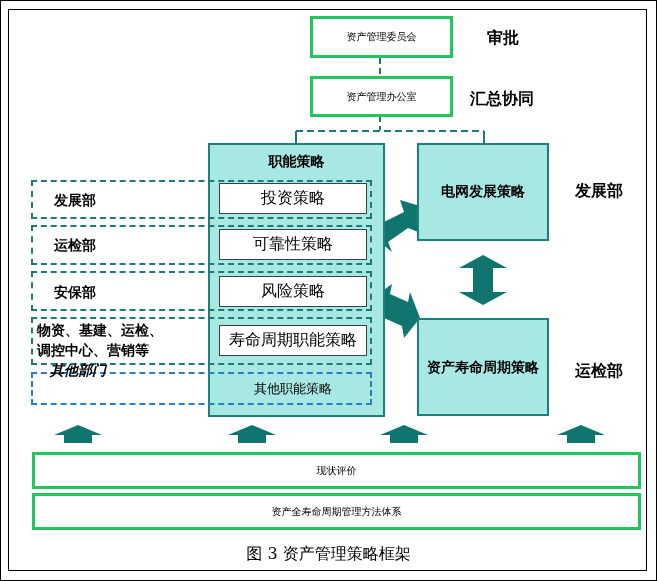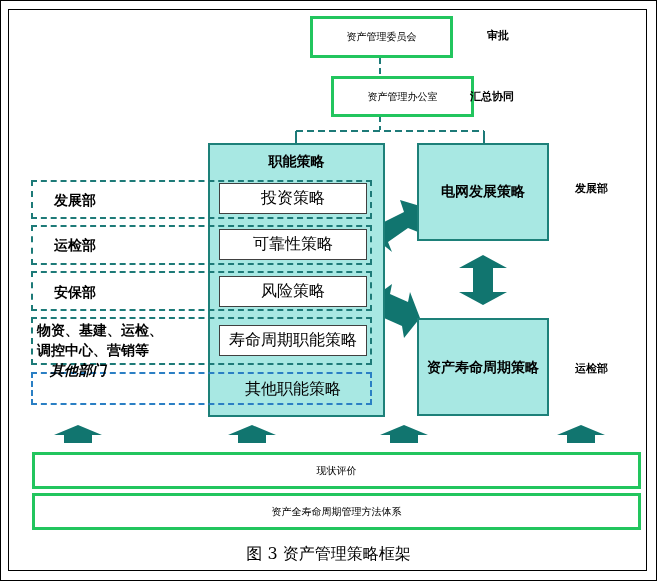--- a/index.html
+++ b/index.html
@@ -4,21 +4,21 @@
 <style>
   html, body { margin:0; padding:0; background:#fff; }
   body { width:657px; height:581px; position:relative; overflow:hidden;
          font-family: "DejaVu Sans", "Liberation Sans", sans-serif; color:#000; }
   .outer { position:absolute; left:0; top:0; width:655px; height:579px; border:1px solid #000; }
   .inner { position:absolute; left:8px; top:9px; width:637px; height:560px; border:1px solid #000; }
   .box { position:absolute; box-sizing:border-box; display:flex; align-items:center; justify-content:center; text-align:center; }
   .plain { background:#fff; border:3px solid #22c55e; font-size:10px; font-weight:normal; }
   .teal  { background:#a8e8e3; border:2px solid #1d8079; font-size:14px; font-weight:bold; }
   .inbox { background:#fff; border:1px solid #404040; font-size:16px; }
-  .lbl { position:absolute; font-size:11px; font-weight:bold; white-space:nowrap; }
+  .lbl { position:absolute; font-size:16px; font-weight:bold; white-space:nowrap; }
   .dash { position:absolute; box-sizing:border-box; border:2px dashed #1d7a78; }
   .dash.blue { border-color:#2a7fc4; }
   .deptlbl { position:absolute; font-size:14px; font-weight:bold; line-height:20px; }
   svg.overlay { position:absolute; left:0; top:0; }
   .caption { position:absolute; left:0; width:657px; top:544px; text-align:center;
              font-family:"DejaVu Serif","Liberation Serif",serif; font-size:16px; }
 </style>
 </head>
 <body>
 
@@ -44,21 +44,21 @@
     <polygon fill="#11756f" points="404,425 428,435 418,435 418,443 390,443 390,435 380,435"></polygon>
     <polygon fill="#11756f" points="581,425 605,435 595,435 595,443 567,443 567,435 557,435"></polygon>
   </g>
 </svg>
 
 <div class="box plain" style="left:310px;top:16px;width:143px;height:42px;">
   <span>资产管理委员会</span>
 </div>
 <div class="lbl" style="left:487px;top:28px;">审批</div>
 
-<div class="box plain" style="left:310px;top:76px;width:143px;height:41px;margin-left:21px;">
+<div class="box plain" style="left:310px;top:76px;width:143px;height:41px;">
   <span>资产管理办公室</span>
 </div>
 <div class="lbl" style="left:470px;top:89px;">汇总协同</div>
 
 <div class="box teal" style="left:208px;top:143px;width:177px;height:274px;align-items:flex-start;padding-top:8px;">
   <span>职能策略</span>
 </div>
 
 <div class="dash" style="left:31px;top:180px;width:341px;height:39px;"></div>
 <div class="dash" style="left:31px;top:225px;width:341px;height:40px;"></div>
@@ -78,21 +78,21 @@
 </div>
 <div class="box inbox" style="left:219px;top:229px;width:148px;height:31px;">
   <span>可靠性策略</span>
 </div>
 <div class="box inbox" style="left:219px;top:276px;width:148px;height:31px;">
   <span>风险策略</span>
 </div>
 <div class="box inbox" style="left:219px;top:325px;width:148px;height:31px;text-align:right;">
   <span>寿命周期职能策略</span>
 </div>
-<div class="box" style="left:219px;top:376px;width:148px;height:26px;font-size:16px;">
+<div class="box" style="left:219px;top:376px;width:148px;height:26px;font-size:13px;">
   <span>其他职能策略</span>
 </div>
 
 <div class="box teal" style="left:417px;top:143px;width:132px;height:98px;justify-content:center;">
   <span>电网发展策略</span>
 </div>
 <div class="lbl" style="left:575px;top:181px;">发展部</div>
 
 <div class="box teal" style="left:417px;top:318px;width:132px;height:98px;line-height:22px;">
   <span>资产寿命</span>

